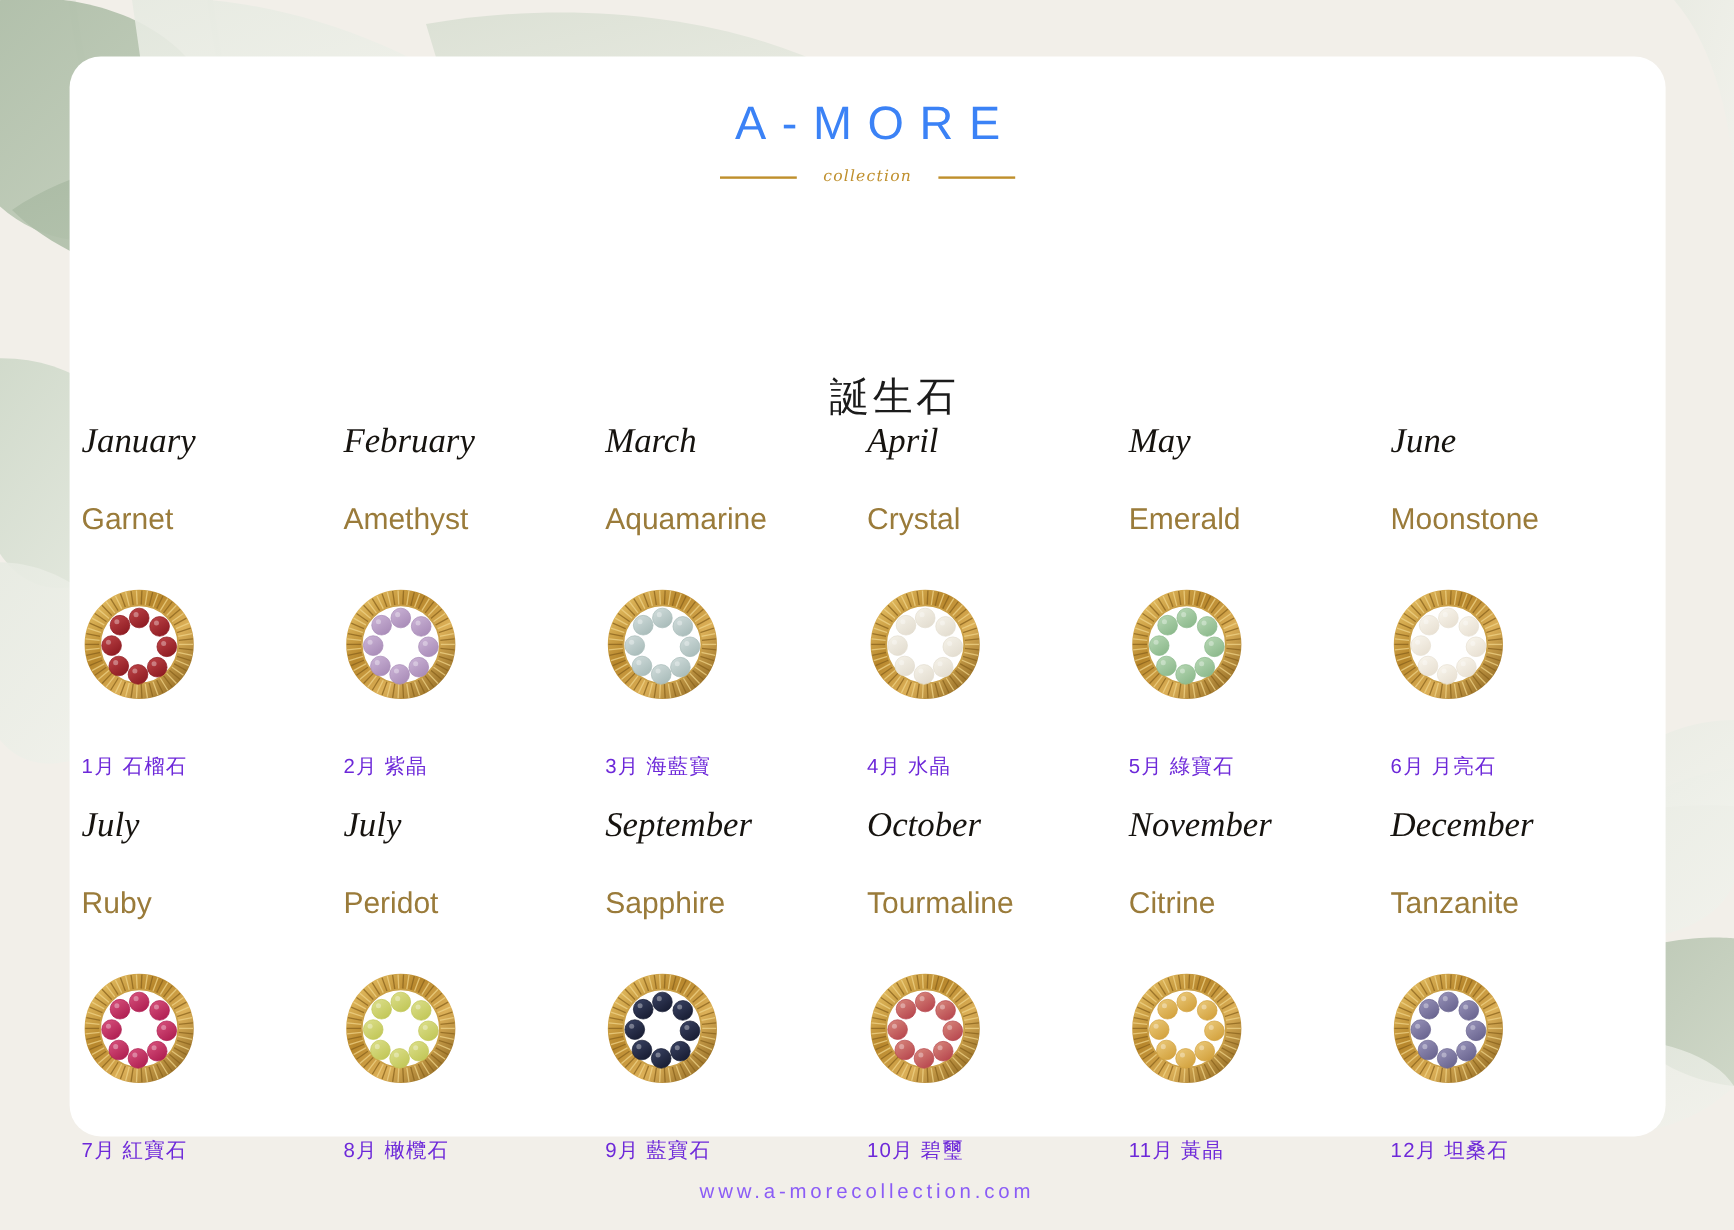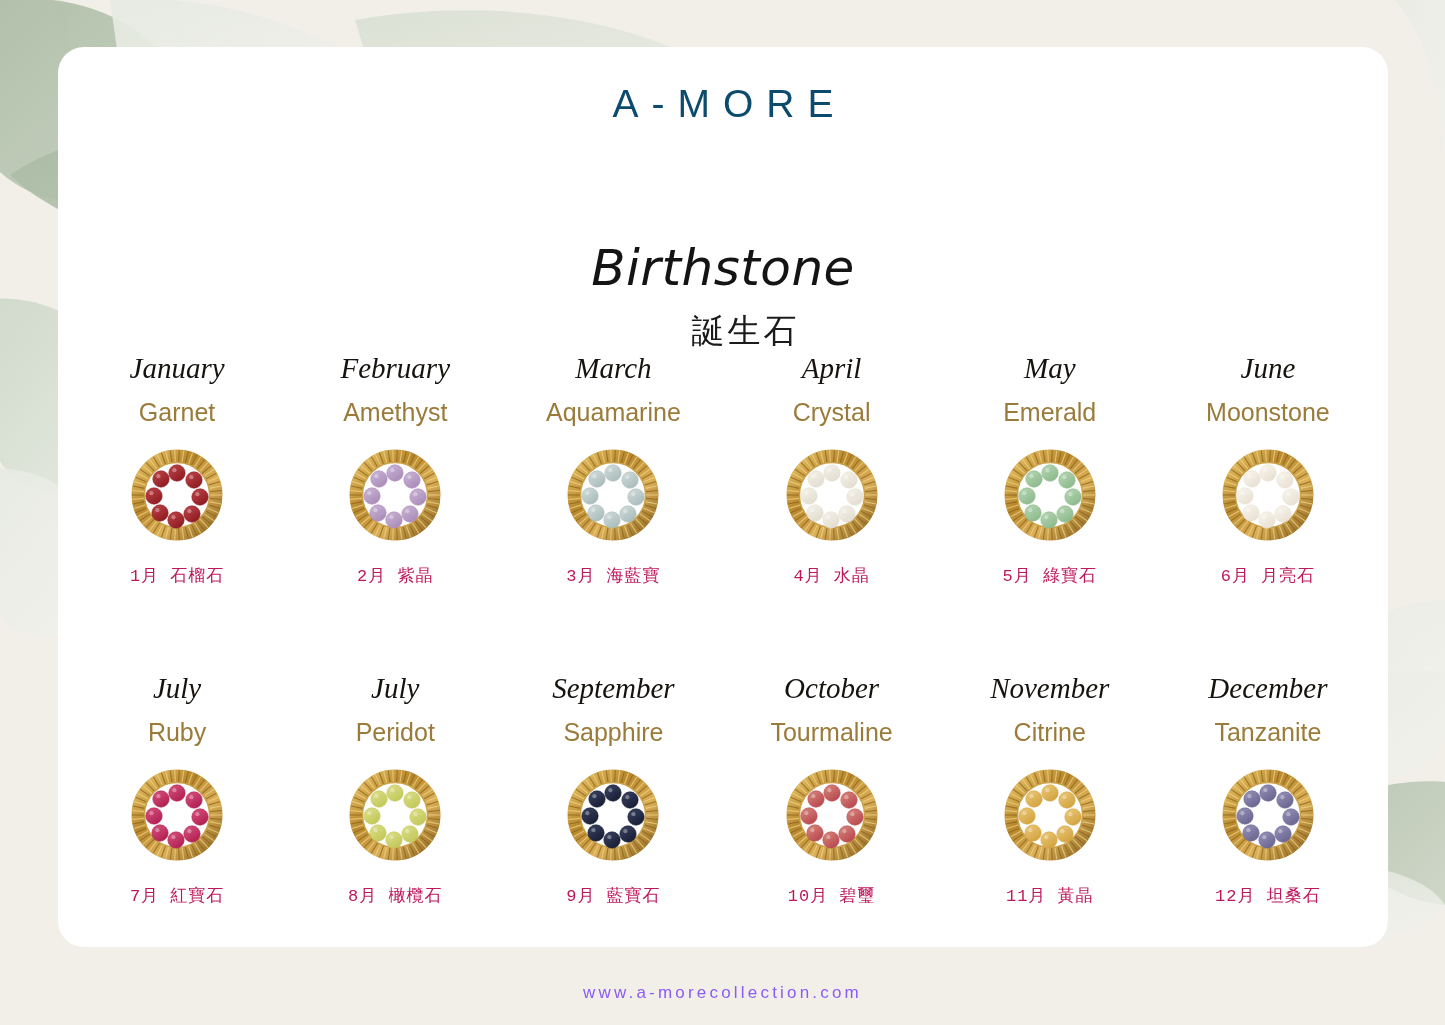--- a/index.html
+++ b/index.html
@@ -26,21 +26,21 @@
 
   
   .logo-block{
     position:absolute;left:0;right:0;top:35px;
     text-align:center;
   }
   .logo-word{
     font-family:"Liberation Sans", sans-serif;
     font-size:39px;
     letter-spacing:13px;
-    color:#0c4a6e;
+    color:#3b82f6;
     font-weight:400;
     text-indent:13px;
   }
   .logo-sub{
     margin-top:14px;
     display:flex;align-items:center;justify-content:center;gap:22px;
   }
   .logo-rule{
     width:64px;height:2px;background:#bf8f2c;display:block;
   }
@@ -75,21 +75,21 @@
   
   .grid{
     position:absolute;
     left:68px;right:68px;top:310px;
     display:grid;
     grid-template-columns:repeat(6,1fr);
     grid-template-rows:repeat(2,320px);
     z-index:4;
   }
   .cell{
-    display:flex;flex-direction:column;align-items:center;
+    display:flex;flex-direction:column;align-items:flex-start;gap:21px;
   }
   .month{
     font-family:"Liberation Serif", serif;
     font-style:italic;
     font-size:29px;
     color:#16130f;
     line-height:1;
     margin-top:44px;
     white-space:nowrap;
   }
@@ -100,23 +100,23 @@
     line-height:1;
     margin-top:17px;
     white-space:nowrap;
   }
   .charm-wrap{
     margin-top:22px;
     width:96px;height:96px;
     position:relative;
   }
   .caption{
-    font-family:Liberation Mono, monospace;
+    font-family:Liberation Sans, sans-serif;
     font-size:17px;
-    color:#be185d;
+    color:#6d28d9;
     margin-top:21px;
     letter-spacing:1px;
     white-space:nowrap;
   }
 
   
   .charm-wrap svg{display:block;width:96px;height:96px;}
 
   
   .footer{
@@ -174,23 +174,27 @@
       <path d="M1240 880 C1320 850 1420 865 1445 905 C1390 960 1290 955 1240 918 C1218 902 1220 890 1240 880 Z" fill="url(#lg3)" opacity="0.75"></path>
       <path d="M1395 0 C1430 40 1445 110 1445 160 L1445 0 Z" fill="url(#lg3)" opacity="0.7"></path>
     </g>
   </svg>
 </div>
 
 <div class="card">
 
   <div class="logo-block">
     <div class="logo-word">A-MORE</div>
+    <div class="logo-sub">
+      <span class="logo-rule"></span>
+      <span class="logo-script">collection</span>
+      <span class="logo-rule"></span>
+    </div>
   </div>
 
-  <div class="title-en">Birthstone</div>
   <div class="title-zh">誕生石</div>
 
 </div>
 
 <div class="grid" id="month-grid">
     <div class="cell">
       <div class="month">January</div>
       <div class="stone">Garnet</div>
       <div class="charm-wrap">
         <svg viewBox="0 0 96 96">

